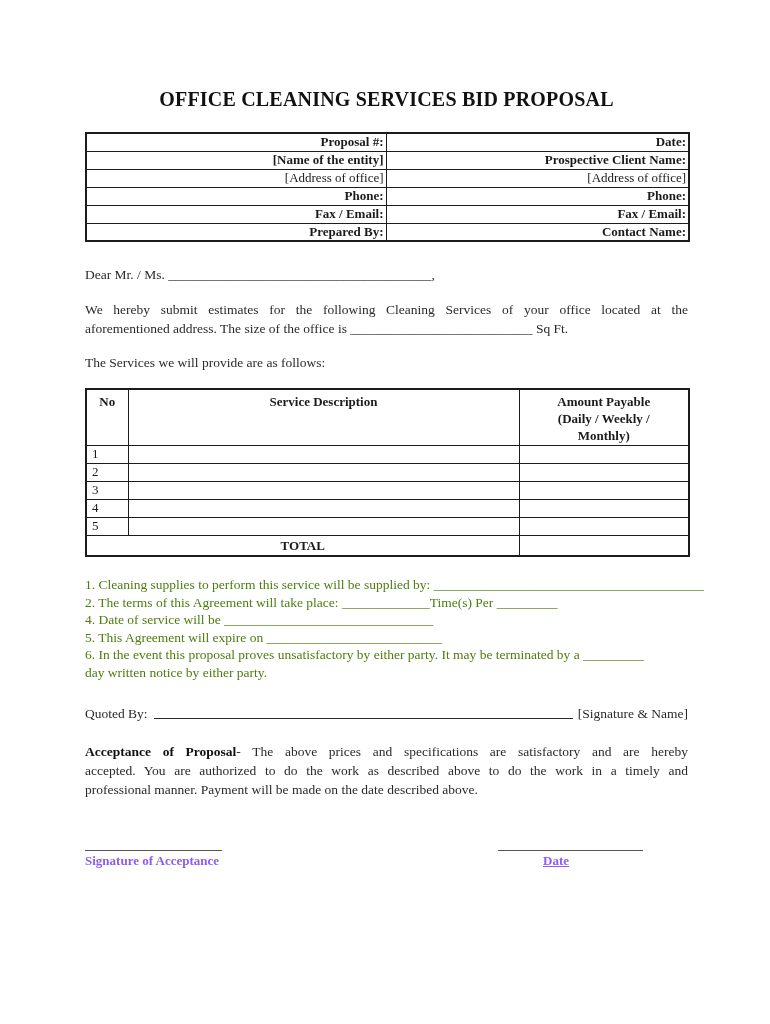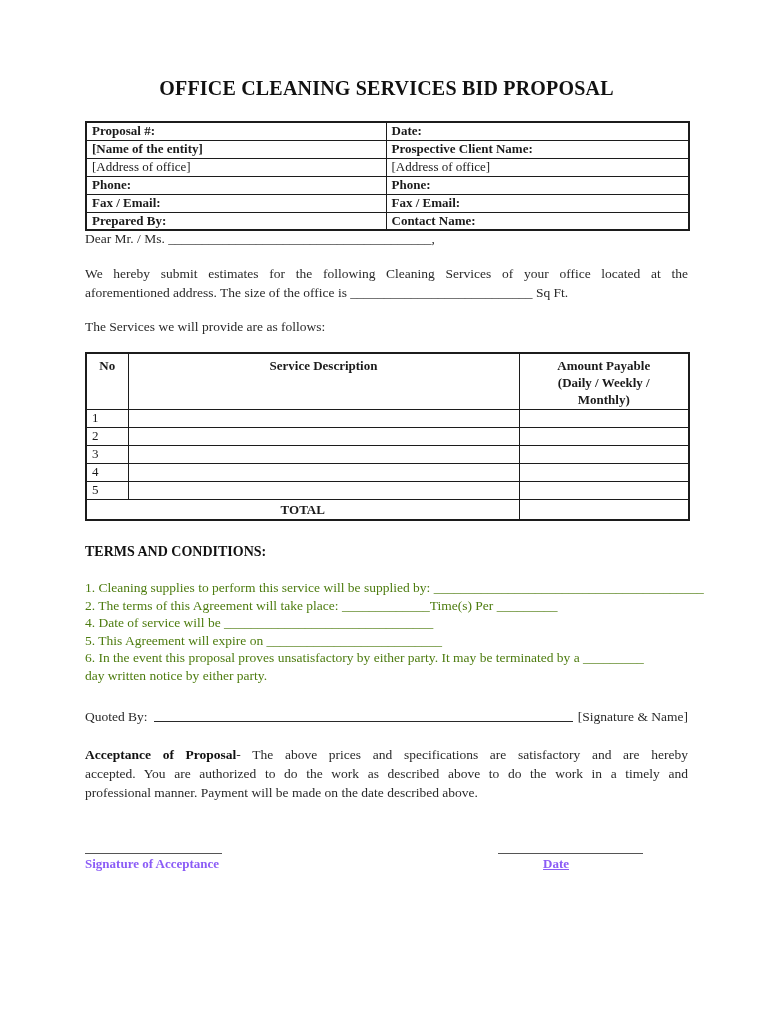--- a/index.html
+++ b/index.html
@@ -7,54 +7,55 @@
   body {
     font-family: "Liberation Serif", "DejaVu Serif", serif;
     color: #1b1b1b;
     width: 770px;
   }
   .page {
     position: relative;
     width: 770px;
     height: 1024px;
     background: #ffffff;
-    padding: 5px 82px 0 85px;
+    padding: 16px 82px 0 85px;
     overflow: hidden;
   }
   .title {
     margin-top: 72px;
     text-align: center;
     font-size: 20px;
     font-weight: bold;
     letter-spacing: 0.2px;
     color: #111;
   }
   
   table.info {
     margin-top: 21px;
     width: 603px;
     border-collapse: collapse;
     border: 2px solid #1c1c1c;
     table-layout: fixed;
+    text-align: right;
   }
   table.info td {
     border: 1px solid #1c1c1c;
     height: 18px;
     font-size: 13px;
     padding: 1px 2px 1px 5px;
     line-height: 14px;
     vertical-align: middle;
     white-space: nowrap;
     overflow: hidden;
   }
   table.info td.b { font-weight: bold; }
   col.half-l { width: 300px; }
   col.half-r { width: 303px; }
   
-  .salutation { font-size: 13.5px; color: #2a2a2a; }
+  .salutation { margin-top: 25px; font-size: 13.5px; color: #2a2a2a; }
   .intro { margin-top: 17px; font-size: 13.5px; color: #2a2a2a; line-height: 19px; }
   .jline { text-align: justify; text-align-last: justify; }
   .services-intro { margin-top: 17px; font-size: 13.5px; color: #2a2a2a; }
   
   table.services {
     margin-top: 17px;
     width: 603px;
     border-collapse: collapse;
     border: 2px solid #1c1c1c;
     table-layout: fixed;
@@ -181,21 +182,20 @@
         <td></td>
         <td></td>
       </tr>
       <tr>
         <td colspan="2" class="total-cell">TOTAL</td>
         <td></td>
       </tr>
     </tbody>
   </table>
 
-  <div class="terms-heading">TERMS AND CONDITIONS:</div>
 
   <div class="terms">
     <p>1. Cleaning supplies to perform this service will be supplied by: ________________________________________</p>
     <p>2. The terms of this Agreement will take place: _____________Time(s) Per _________</p>
     <p>4. Date of service will be _______________________________</p>
     <p>5. This Agreement will expire on __________________________</p>
     <p>6. In the event this proposal proves unsatisfactory by either party. It may be terminated by a _________</p>
     <p>day written notice by either party.</p>
   </div>
 

